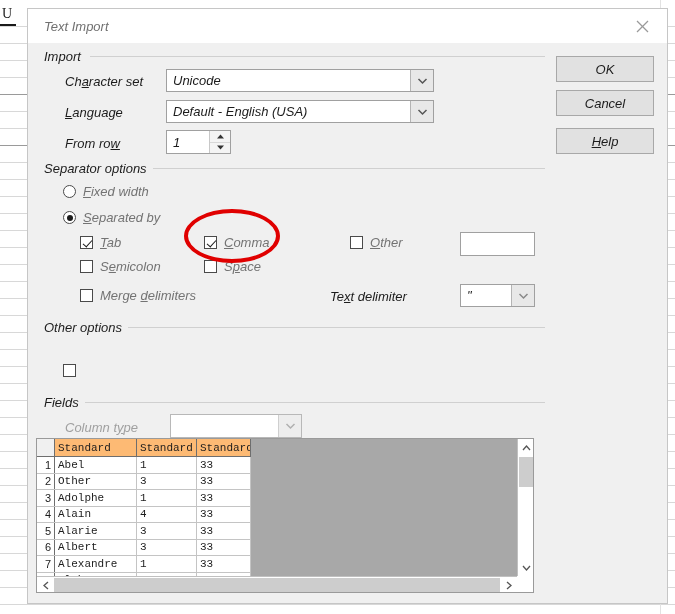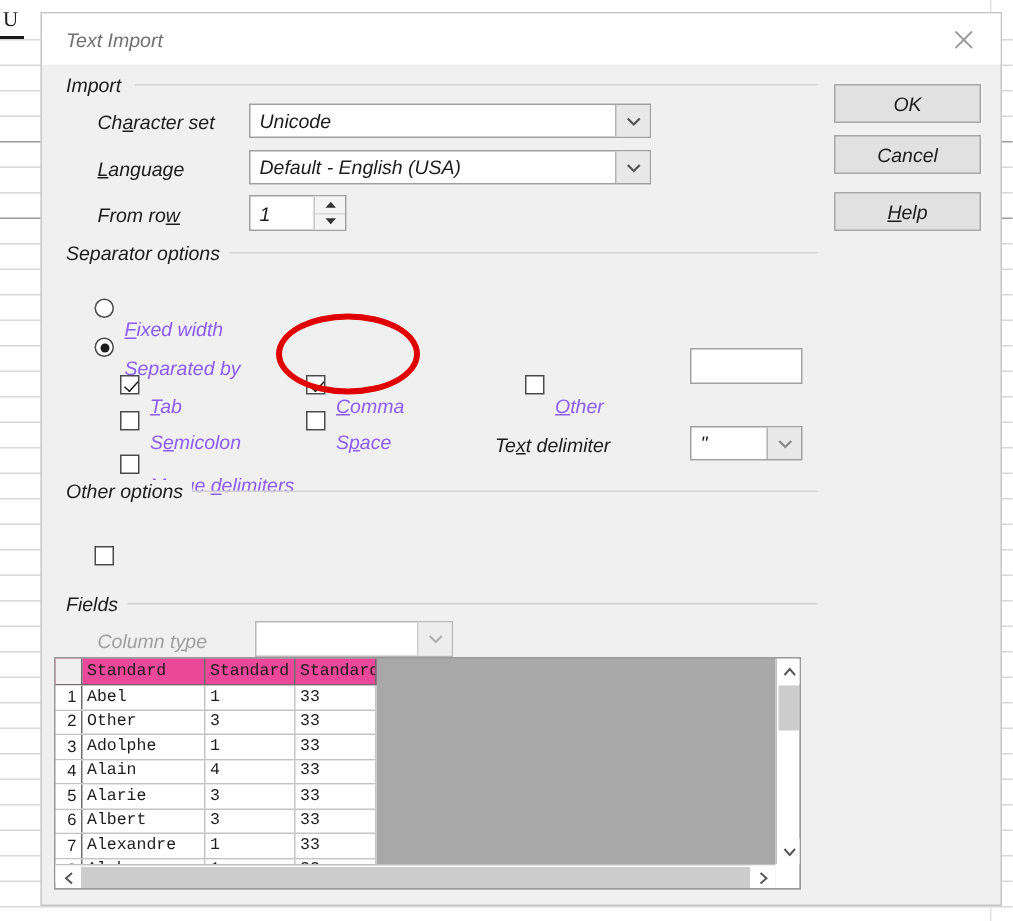--- a/index.html
+++ b/index.html
@@ -210,21 +210,21 @@
   }
   .check-box.checked::after {
     content: "";
     position: absolute;
     left: 3.5px; top: 0.5px;
     width: 4px; height: 8px;
     border: solid #1c1c1c;
     border-width: 0 1.6px 1.6px 0;
     transform: rotate(42deg);
   }
-  .ctl-label { font-size: 13px; color: #8b5cf6; margin-top: 28px; }
+  .ctl-label { font-size: 13px; color: #737373; }
   .ctl-label u { text-decoration: underline; }
 
   
   .dlg-btn {
     position: absolute;
     background: #e1e1e1;
     border: 1px solid #a8a8a8;
     box-sizing: border-box;
     font-size: 13px;
     color: #1c1c1c;
@@ -251,21 +251,21 @@
     width: 214px;
   }
   .pv-row {
     display: flex;
     height: 16.5px;
     box-sizing: border-box;
     border-bottom: 1px solid #c4c4c4;
     background: #ffffff;
   }
   .pv-row.header {
-    background: #ec4899;
+    background: #fdba74;
     border-bottom: 1px solid #6e6e6e;
     height: 18px;
   }
   .pv-cell {
     font-family: "Liberation Mono", monospace;
     font-size: 11px;
     color: #1c1c1c;
     padding-left: 3px;
     box-sizing: border-box;
     border-right: 1px solid #c4c4c4;

